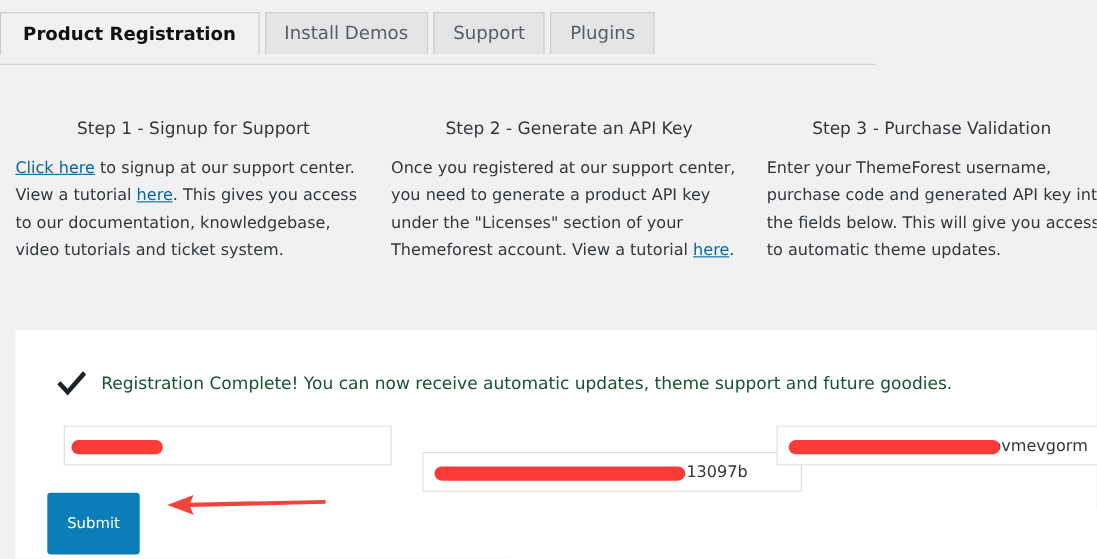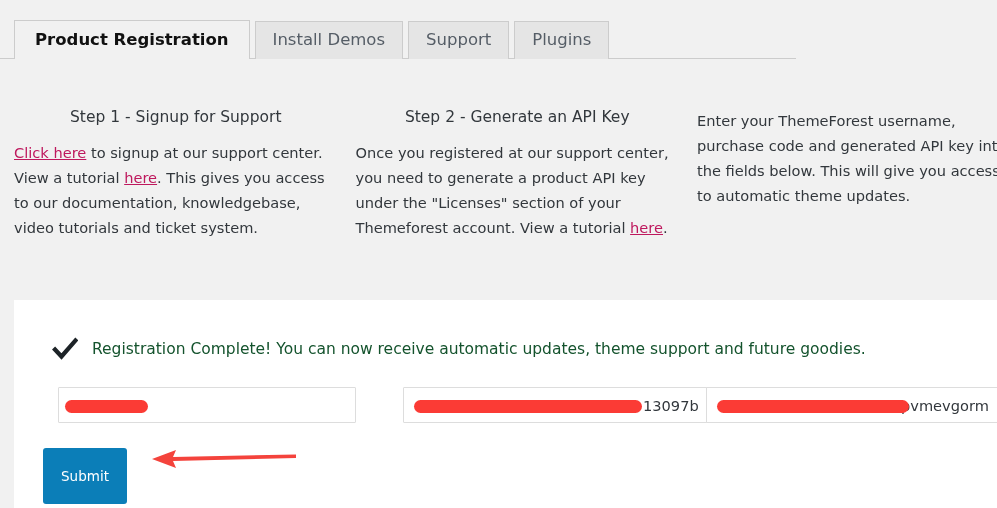--- a/index.html
+++ b/index.html
@@ -18,23 +18,22 @@
 
   
   .tab-bar {
     position: absolute;
     left: 0;
     top: 0;
     width: 796px;
     height: 59px;
     box-sizing: border-box;
     border-bottom: 1px solid #ccc;
-    padding-left: 14px;
     display: flex;
-    align-items: flex-end;
+    align-items: center;
     background: #f1f1f1;
   }
   .tab {
     box-sizing: border-box;
     height: 38px;
     line-height: 36px;
     padding: 0 17px;
     margin-right: 5px;
     font-size: 16.5px;
     color: #555d66;
@@ -97,21 +96,21 @@
     font-size: 14.6px;
     line-height: 25px;
     color: #32373c;
     margin: 0;
   }
   .step-col.c3 .step-body {
     width: 320px;
     white-space: normal;
   }
   .step-body a {
-    color: #be185d;
+    color: #0369a1;
     text-decoration: underline;
   }
 
   
   .panel {
     position: absolute;
     left: 14px;
     top: 300px;
     width: 983px;
     height: 208px;
@@ -150,21 +149,21 @@
     position: absolute;
     top: 0;
     height: 36px;
     box-sizing: border-box;
     border: 1px solid #ddd;
     background: #fff;
     border-radius: 1px;
     overflow: hidden;
   }
   .field.f1 { left: 15px;  width: 298px; }
-  .field.f2 { left: 360px; width: 345px; }
+  .field.f2 { left: 341px; width: 345px; margin-top: 24px; }
   .field.f3 { left: 663px; width: 299px; }
   .field-text {
     position: absolute;
     left: 8px;
     top: 0;
     height: 36px;
     line-height: 36px;
     font-size: 14.6px;
     color: #32373c;
     white-space: nowrap;
@@ -225,20 +224,21 @@
     <p class="step-title">Step 1 - Signup for Support</p>
     <p class="step-body"><a href="#">Click here</a><span> to signup at our support center. View a tutorial </span><a href="#">here</a><span>. This gives you access to our documentation, knowledgebase, video tutorials and ticket system.</span></p>
   </div>
 
   <div class="step-col c2">
     <p class="step-title">Step 2 - Generate an API Key</p>
     <p class="step-body"><span>Once you registered at our support center, you need to generate a product API key under the "Licenses" section of your Themeforest account. View a tutorial </span><a href="#">here</a><span>.</span></p>
   </div>
 
   <div class="step-col c3">
+    <p class="step-title">Step 3 - Purchase Validation</p>
     <p class="step-body">Enter your ThemeForest username, purchase code and generated API key into the fields below. This will give you access to automatic theme updates.</p>
   </div>
 
 </div>
 
 <div class="panel">
 
   <div class="status-row">
     <svg class="check-icon" viewBox="0 0 26 26">
       <path d="M3 13.5 L9.5 20.5 L23.5 4.5" fill="none" stroke="#1d2327" stroke-width="4.2" stroke-linecap="square" stroke-linejoin="miter"></path>

